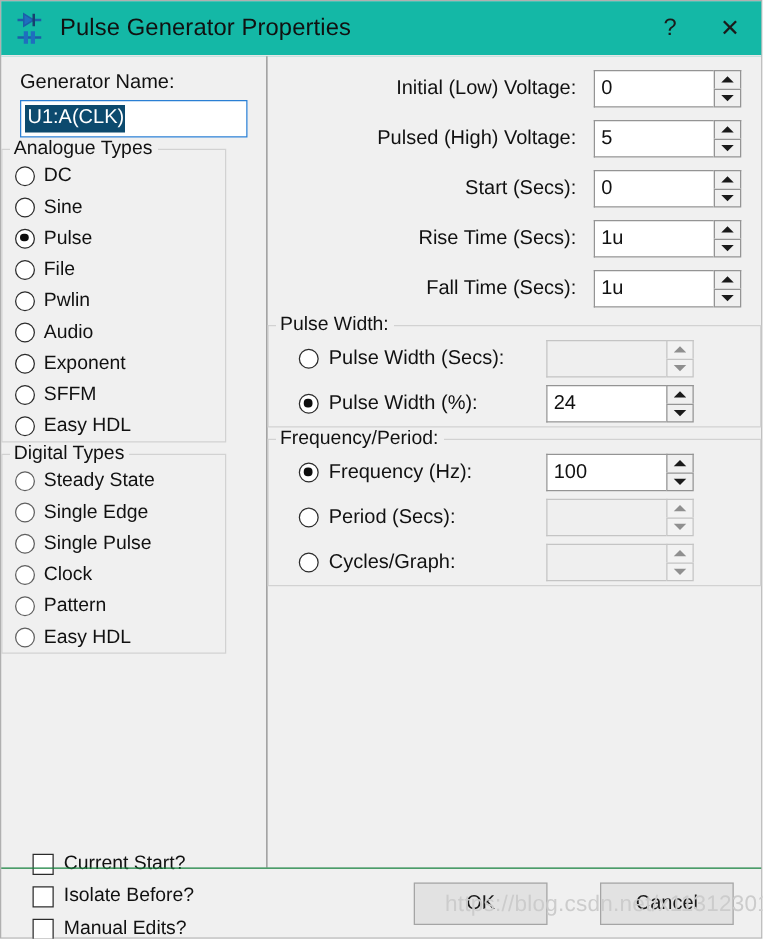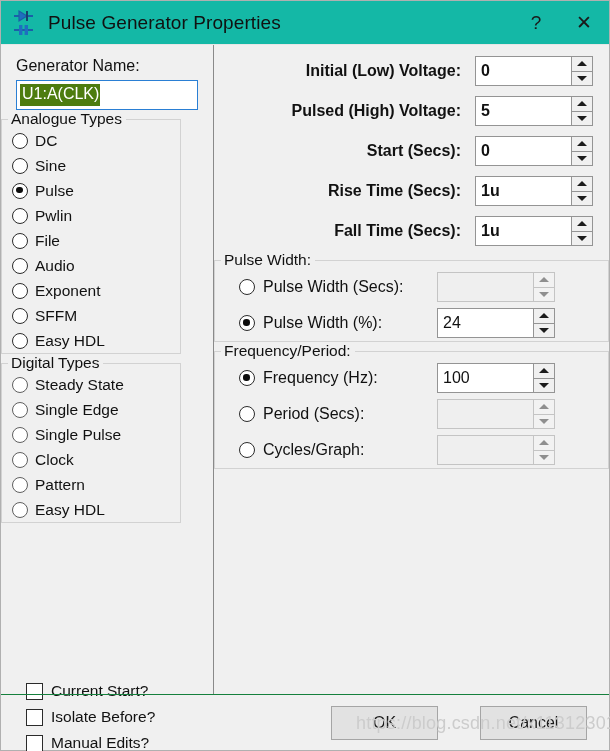--- a/index.html
+++ b/index.html
@@ -77,21 +77,21 @@
     margin-left: 15px;
     width: 182px;
     height: 30px;
     background: #ffffff;
     border: 1px solid #2a7fd4;
     display: flex;
     align-items: center;
     padding: 0 3px;
   }
   .gen-input .sel {
-    background: #4d7c0f;
+    background: #0c4a6e;
     color: #ffffff;
     font-size: 16px;
     padding: 1px 1px 2px 2px;
     line-height: 1.15;
   }
   fieldset.group {
     border: 1px solid #d2d2d2;
     margin: 0;
     padding: 0;
     background: transparent;
@@ -157,21 +157,20 @@
     margin-right: 8px;
   }
   .check-label { font-size: 15.5px; color: #111; white-space: nowrap; }
   
   .field-row {
     display: flex;
     align-items: center;
     justify-content: flex-end;
     height: 40px;
     padding-right: 16px;
-    font-weight: bold;
   }
   .field-label {
     font-size: 16px;
     color: #111;
     text-align: right;
     white-space: nowrap;
     margin-right: 14px;
   }
   .spin {
     display: flex;
@@ -321,25 +320,25 @@
         <div class="radio-row">
           <span class="radio"></span>
           <span class="radio-label">Sine</span>
         </div>
         <div class="radio-row">
           <span class="radio checked"></span>
           <span class="radio-label">Pulse</span>
         </div>
         <div class="radio-row">
           <span class="radio"></span>
+          <span class="radio-label">File</span>
+        </div>
+        <div class="radio-row">
+          <span class="radio"></span>
           <span class="radio-label">Pwlin</span>
-        </div>
-        <div class="radio-row">
-          <span class="radio"></span>
-          <span class="radio-label">File</span>
         </div>
         <div class="radio-row">
           <span class="radio"></span>
           <span class="radio-label">Audio</span>
         </div>
         <div class="radio-row">
           <span class="radio"></span>
           <span class="radio-label">Exponent</span>
         </div>
         <div class="radio-row">

